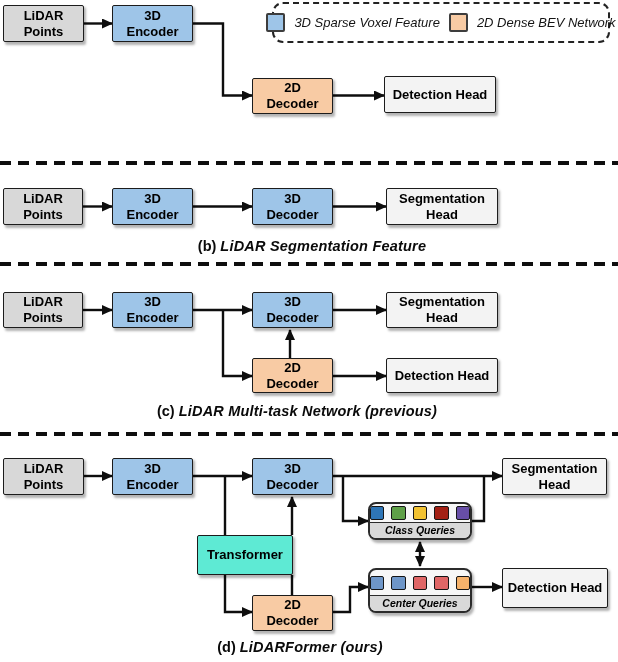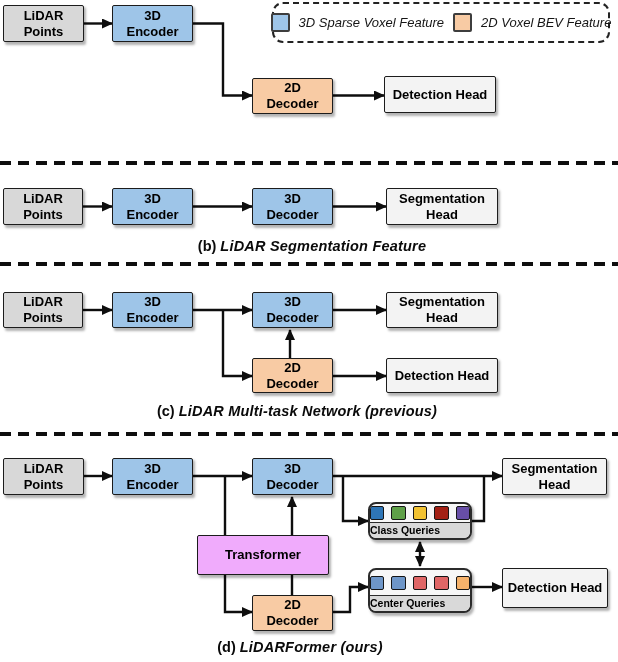--- a/index.html
+++ b/index.html
@@ -33,21 +33,21 @@
   .legend .l-label{font-style:italic;font-size:13px;color:#151515;white-space:nowrap;}
   .queries{
     position:absolute;z-index:2;border:2px solid #2b2b2b;border-radius:8px;background:#f7f7f7;
     box-shadow:2px 2.5px 2.5px rgba(0,0,0,0.30);box-sizing:border-box;
     display:flex;flex-direction:column;overflow:hidden;
   }
   .queries .sq-row{flex:1;display:flex;align-items:center;justify-content:center;gap:7px;}
   .queries .sq{width:15px;height:14px;border:1.6px solid #151515;border-radius:2px;box-sizing:border-box;}
   .queries .q-label{
     height:15px;background:#d9d9d9;border-top:1.6px solid #2b2b2b;
-    font-size:10.5px;font-weight:bold;text-align:left;line-height:14px;color:#000;
+    font-size:10.5px;font-weight:bold;text-align:center;line-height:14px;color:#000;font-style:italic;
   }
 </style>
 </head>
 <body>
 
 <div class="canvas">
 
   <svg class="wires" viewBox="0 0 618 662">
     <defs>
       <marker id="ah" markerUnits="userSpaceOnUse" markerWidth="12" markerHeight="11" refX="10" refY="5" orient="auto-start-reverse">
@@ -94,21 +94,21 @@
   </svg>
 
   <div class="sep" style="top:161px"></div>
   <div class="sep" style="top:262px"></div>
   <div class="sep" style="top:432px"></div>
 
   <div class="legend">
     <span class="swatch" style="background-color: rgb(158, 197, 232);"></span>
     <span class="l-label">3D Sparse Voxel Feature</span>
     <span class="swatch" style="background-color: rgb(248, 203, 164);"></span>
-    <span class="l-label">2D Voxel BEV Feature</span>
+    <span class="l-label">2D Dense BEV Network</span>
   </div>
 
   <div class="box" style="left: 3px; top: 5px; width: 81px; height: 37px; background-color: rgb(216, 216, 216);">LiDAR
 Points</div>
   <div class="box" style="left: 112px; top: 5px; width: 81px; height: 37px; background-color: rgb(158, 197, 232);">3D
 Encoder</div>
   <div class="box" style="left: 252px; top: 78px; width: 81px; height: 36px; background-color: rgb(248, 203, 164);">2D
 Decoder</div>
   <div class="box" style="left: 384px; top: 76px; width: 112px; height: 37px; background-color: rgb(243, 243, 243);">Detection Head</div>
 
@@ -140,21 +140,21 @@
   </div>
 
   <div class="box" style="left: 3px; top: 458px; width: 81px; height: 37px; background-color: rgb(216, 216, 216);">LiDAR
 Points</div>
   <div class="box" style="left: 112px; top: 458px; width: 81px; height: 37px; background-color: rgb(158, 197, 232);">3D
 Encoder</div>
   <div class="box" style="left: 252px; top: 458px; width: 81px; height: 37px; background-color: rgb(158, 197, 232);">3D
 Decoder</div>
   <div class="box" style="left: 502px; top: 458px; width: 105px; height: 37px; background-color: rgb(243, 243, 243);">Segmentation
 Head</div>
-  <div class="box" style="left: 197px; top: 535px; width: 132px; height: 40px; background-color: #f0abfc;">Transformer</div>
+  <div class="box" style="left: 197px; top: 535px; width: 96px; height: 40px; background-color: #5eead4;">Transformer</div>
   <div class="box" style="left: 252px; top: 595px; width: 81px; height: 36px; background-color: rgb(248, 203, 164);">2D
 Decoder</div>
   <div class="box" style="left: 502px; top: 568px; width: 106px; height: 40px; background-color: rgb(243, 243, 243);">Detection Head</div>
 
   <div class="queries" style="left:368px;top:502px;width:104px;height:38px">
     <div class="sq-row">
       <span class="sq" style="background-color: rgb(46, 117, 182);"></span>
       <span class="sq" style="background-color: rgb(95, 160, 72);"></span>
       <span class="sq" style="background-color: rgb(241, 194, 50);"></span>
       <span class="sq" style="background-color: rgb(163, 32, 20);"></span>

